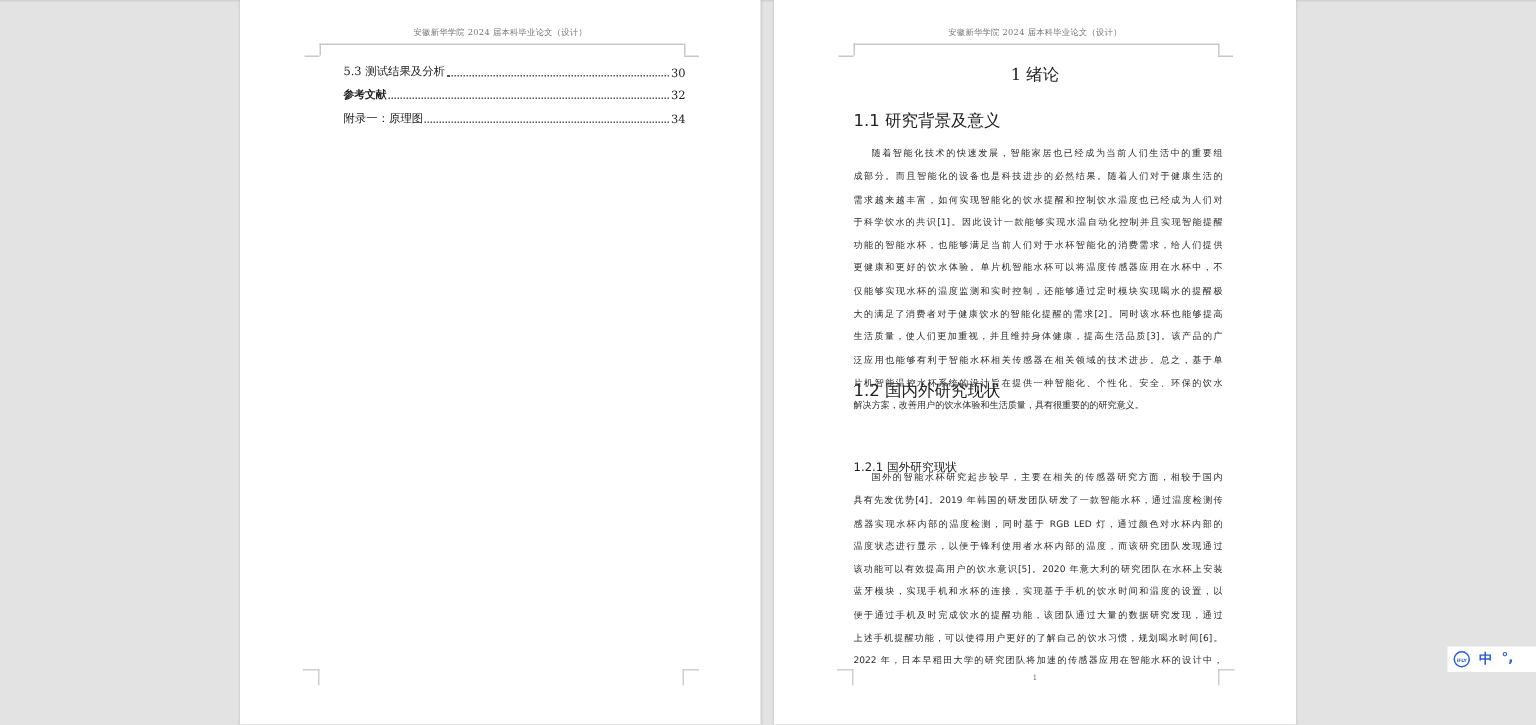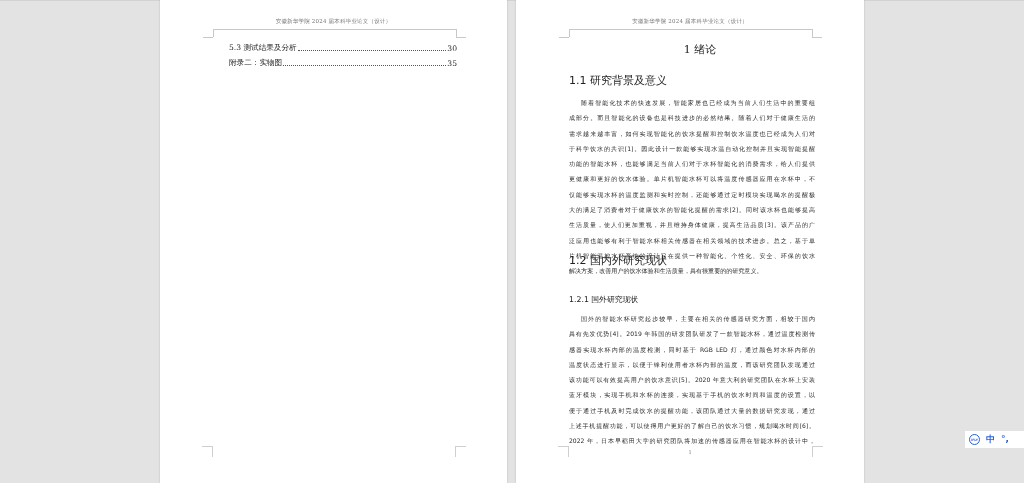--- a/index.html
+++ b/index.html
@@ -16,23 +16,23 @@
   .corner.bl{border-top:1px solid #cfcfcf;border-right:1px solid #cfcfcf;}
   .corner.br{border-top:1px solid #cfcfcf;border-left:1px solid #cfcfcf;}
 
   .toc{position:absolute;left:69px;top:37px;width:228px;}
   .toc-row{display:flex;align-items:flex-end;height:15.5px;font-size:7.6px;color:#222;}
   .toc-row .lbl{white-space:nowrap;}
   .toc-row .lbl.bold{font-family:"DejaVu Sans","Liberation Sans",sans-serif;font-weight:bold;font-size:7.2px;}
   .toc-row .dots{flex:1;border-bottom:1px dotted #555;margin:0 1px 2px 1px;height:0;}
   .toc-row .pg{white-space:nowrap;}
 
-  .ch-title{position:absolute;top:42px;left:10px;width:100%;text-align:center;font-size:11px;color:#222;}
+  .ch-title{position:absolute;top:42px;left:0;width:100%;text-align:center;font-size:11px;color:#222;}
   .h2{position:absolute;left:53px;font-size:11px;color:#222;font-family:"DejaVu Sans","Liberation Sans",sans-serif;}
-  .h3{position:absolute;left:53px;font-size:7.8px;color:#222;font-family:"DejaVu Sans","Liberation Sans",sans-serif;}
+  .h3{position:absolute;left:53px;font-size:7.8px;color:#222;font-family:"DejaVu Sans","Liberation Sans",sans-serif;margin-top:12px;}
   .para{position:absolute;left:53px;width:246px;font-size:6.05px;line-height:15.3px;color:#2a2a2a;font-family:"DejaVu Sans","Liberation Sans",sans-serif;text-align:justify;text-align-last:justify;}
   .para .ln{display:block;height:15.3px;white-space:nowrap;overflow:hidden;}
   .para .ln.last{text-align-last:left;}
   .para .ln.indent{padding-left:12px;}
   .pgnum{position:absolute;top:449px;left:0;width:100%;text-align:center;font-size:5px;color:#777;}
 
   .ime{position:absolute;left:965px;top:431px;width:59px;height:17px;background:#fff;display:flex;align-items:center;gap:6px;padding-left:4px;box-sizing:border-box;}
   .ime-logo{width:11px;height:11px;border:1.5px solid #2b5fd9;border-radius:50%;box-sizing:border-box;display:flex;align-items:center;justify-content:center;font-size:3px;color:#2b5fd9;font-family:"DejaVu Sans",sans-serif;font-weight:bold;}
   .ime-lang{font-size:9px;color:#2b5fd9;font-family:"DejaVu Sans",sans-serif;font-weight:bold;}
   .ime-punct{font-size:9px;color:#2b5fd9;font-family:"DejaVu Sans",sans-serif;font-weight:bold;line-height:9px;}
@@ -51,23 +51,28 @@
     <div class="hdr-tick" style="left:296px;top:29px;height:8px;"></div>
     <div class="hdr-line" style="left:296px;top:37px;width:10px;"></div>
 
     <div class="toc">
       <div class="toc-row">
         <span class="lbl">5.3 测试结果及分析</span>
         <span class="dots"></span>
         <span class="pg">30</span>
       </div>
       <div class="toc-row">
-        <span class="lbl">附录二：实物图</span>
+        <span class="lbl bold">参考文献</span>
         <span class="dots"></span>
-        <span class="pg">35</span>
+        <span class="pg">32</span>
+      </div>
+      <div class="toc-row">
+        <span class="lbl">附录一：原理图</span>
+        <span class="dots"></span>
+        <span class="pg">34</span>
       </div>
     </div>
 
     <div class="corner bl" style="left:42px;top:446px;"></div>
     <div class="corner br" style="left:295px;top:446px;"></div>
   </div>
 
   <div class="page" id="page2">
     <div class="hdr-text">安徽新华学院 2024 届本科毕业论文（设计）</div>
     <div class="hdr-line" style="left:43px;top:37px;width:10px;"></div>

